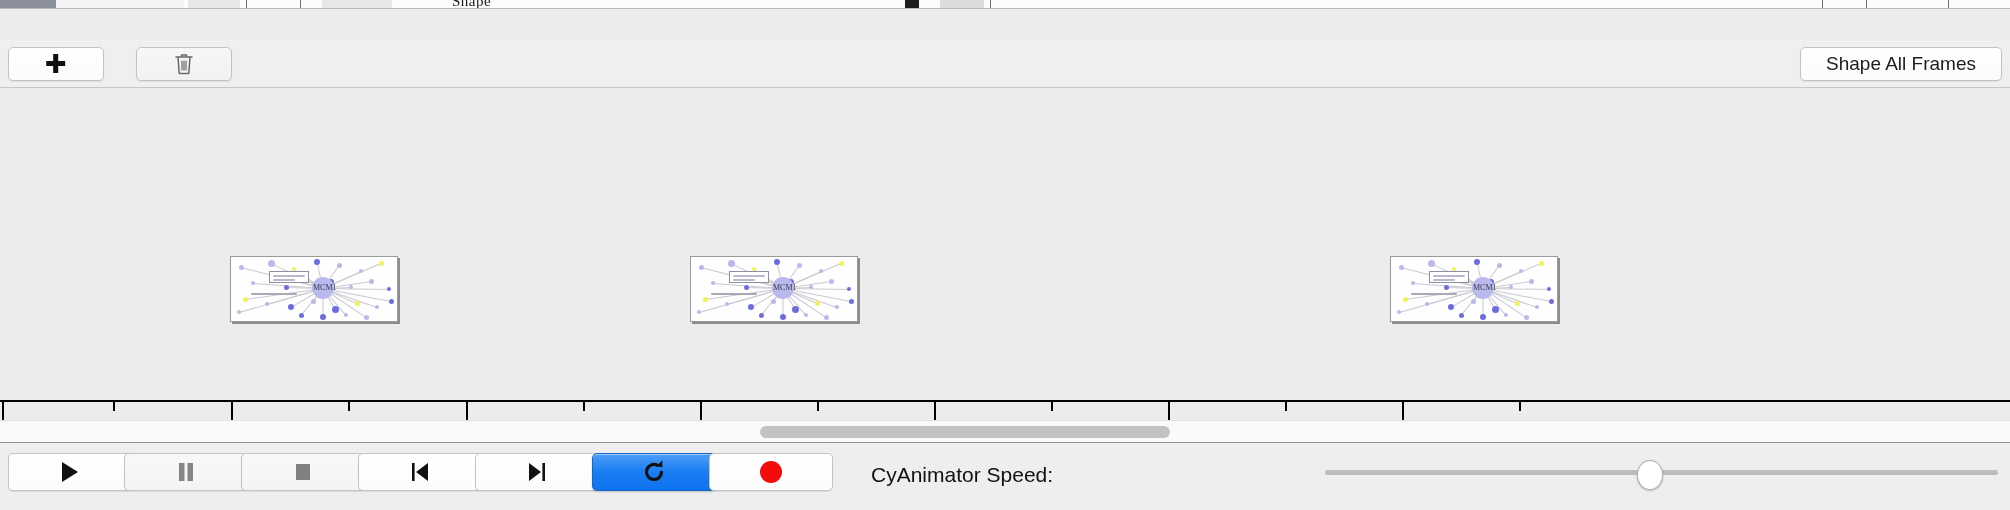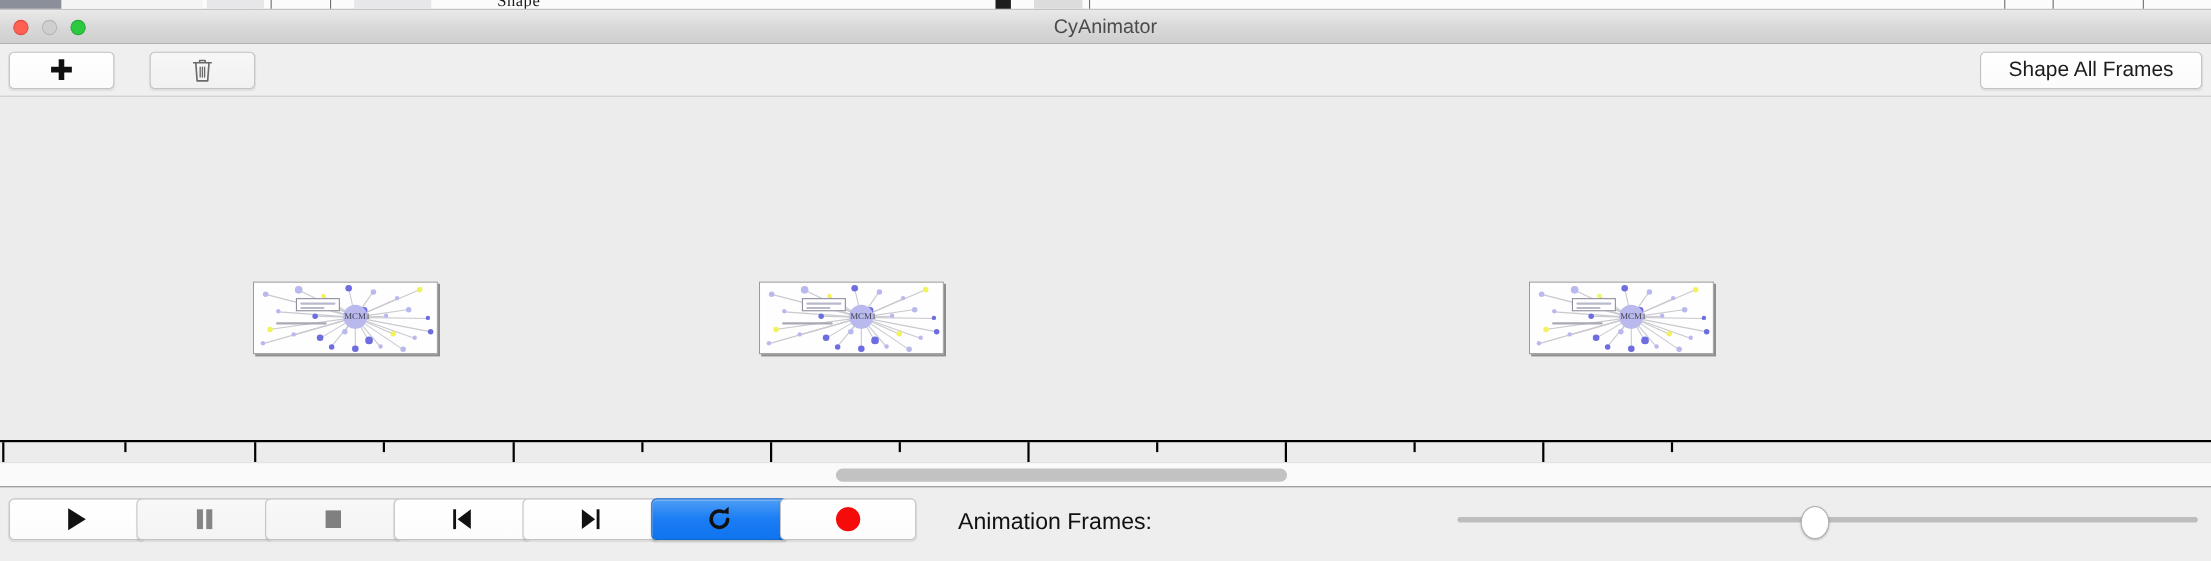--- a/index.html
+++ b/index.html
@@ -154,28 +154,20 @@
     <div class="bg-chip" style="left:322px;width:70px;"></div>
     <div class="bg-ghost-text" style="left:452px;">Shape</div>
     <div class="bg-chip dark" style="left:905px;width:14px;background:#1d1d1d;"></div>
     <div class="bg-chip" style="left:940px;width:44px;background:#dcdcdc;"></div>
     <div class="bg-chip line" style="left:990px;"></div>
     <div class="bg-chip line" style="left:1822px;"></div>
     <div class="bg-chip line" style="left:1866px;"></div>
     <div class="bg-chip line" style="left:1948px;"></div>
   </div>
 
-  <div class="titlebar">
-    <div class="traffic">
-      <div class="light close"></div>
-      <div class="light min"></div>
-      <div class="light zoom"></div>
-    </div>
-    <div class="window-title">CyAnimator</div>
-  </div>
 
   <div class="toolbar">
 
     <div class="tb-btn" id="add-btn">
       <span class="plus-icon">✚</span>
     </div>
 
     <div class="tb-btn flat" id="del-btn">
       <svg class="trash-icon" width="22" height="24" viewBox="0 0 22 24">
         <path d="M3 5 h16 M8.5 5 v-2 h5 v2 M5 5 l1.2 16.5 h9.6 L17 5" fill="none" stroke="#6a6a6a" stroke-width="1.5" stroke-linecap="round" stroke-linejoin="round"></path>
@@ -465,19 +457,19 @@
               <path d="M20.5 13 a7.5 7.5 0 1 1 -4.3 -6.8" fill="none" stroke="#111" stroke-width="3.2" stroke-linecap="round"></path>
               <path d="M21.4 1.6 L21.4 8.2 L15 7.2 Z" fill="#111"></path>
             </svg>
           </span>
         </div>
         <div class="ctl-btn" style="left: 709px;">
           <div class="dot-red"></div>
         </div>
       </div>
 
-    <div class="speed-label" id="speed-label" style="left: 871px;">Animation Frames:</div>
+    <div class="speed-label" id="speed-label" style="left: 871px;">CyAnimator Speed:</div>
 
     <div class="slider-track" id="slider-track" style="left: 1325px; width: 673px;"></div>
     <div class="slider-knob" id="slider-knob" style="left: 1637px;"></div>
   </div>
 
 </div>
 
 </body></html>

